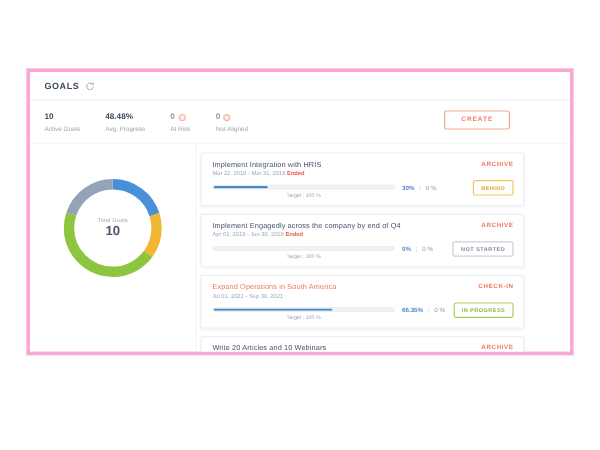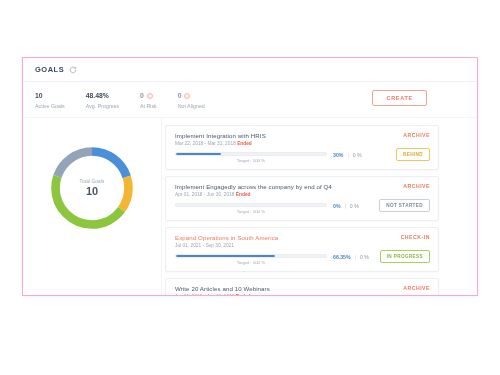--- a/index.html
+++ b/index.html
@@ -14,21 +14,21 @@
   }
 
   
   .panel {
     position: absolute;
     left: 22px;
     top: 57px;
     width: 456px;
     height: 239px;
     background: #ffffff;
-    border: 1px solid #f9a8d4;
+    border: 3px solid #f9a8d4;
     box-shadow: 0 1px 3px rgba(40,50,70,0.07);
     overflow: hidden;
   }
 
   
   .panel-head {
     height: 24px;
     border-bottom: 1px solid #eef0f3;
     display: flex;
     align-items: center;

